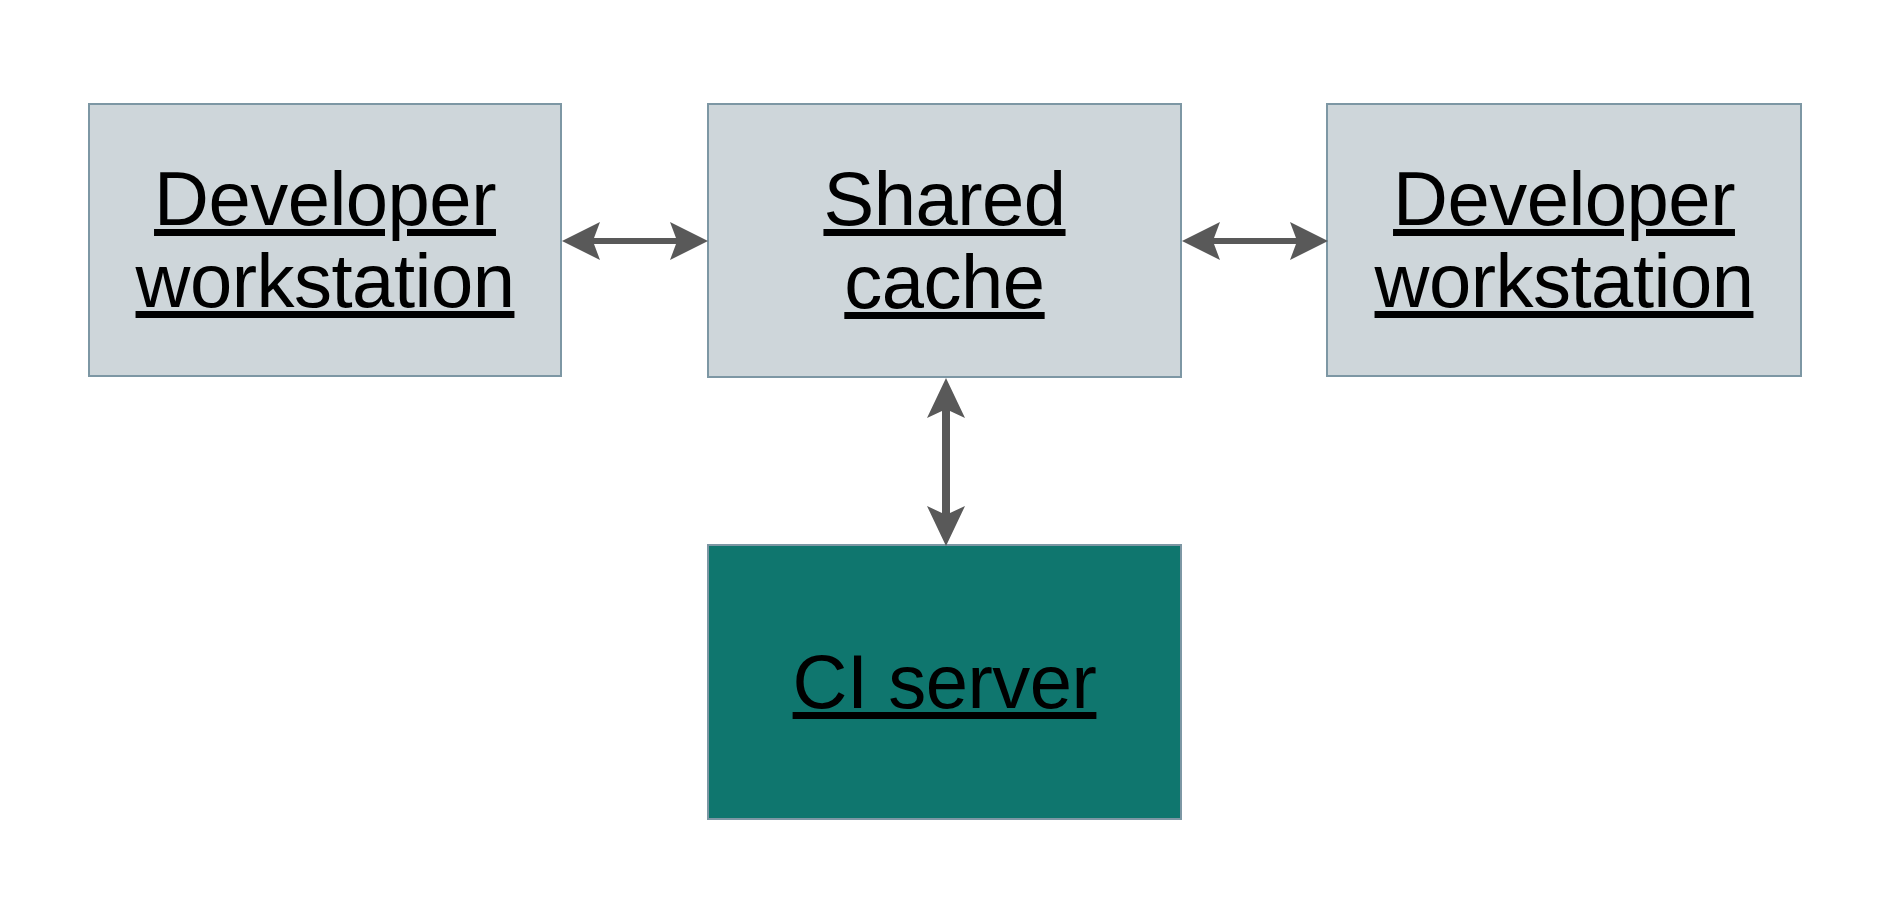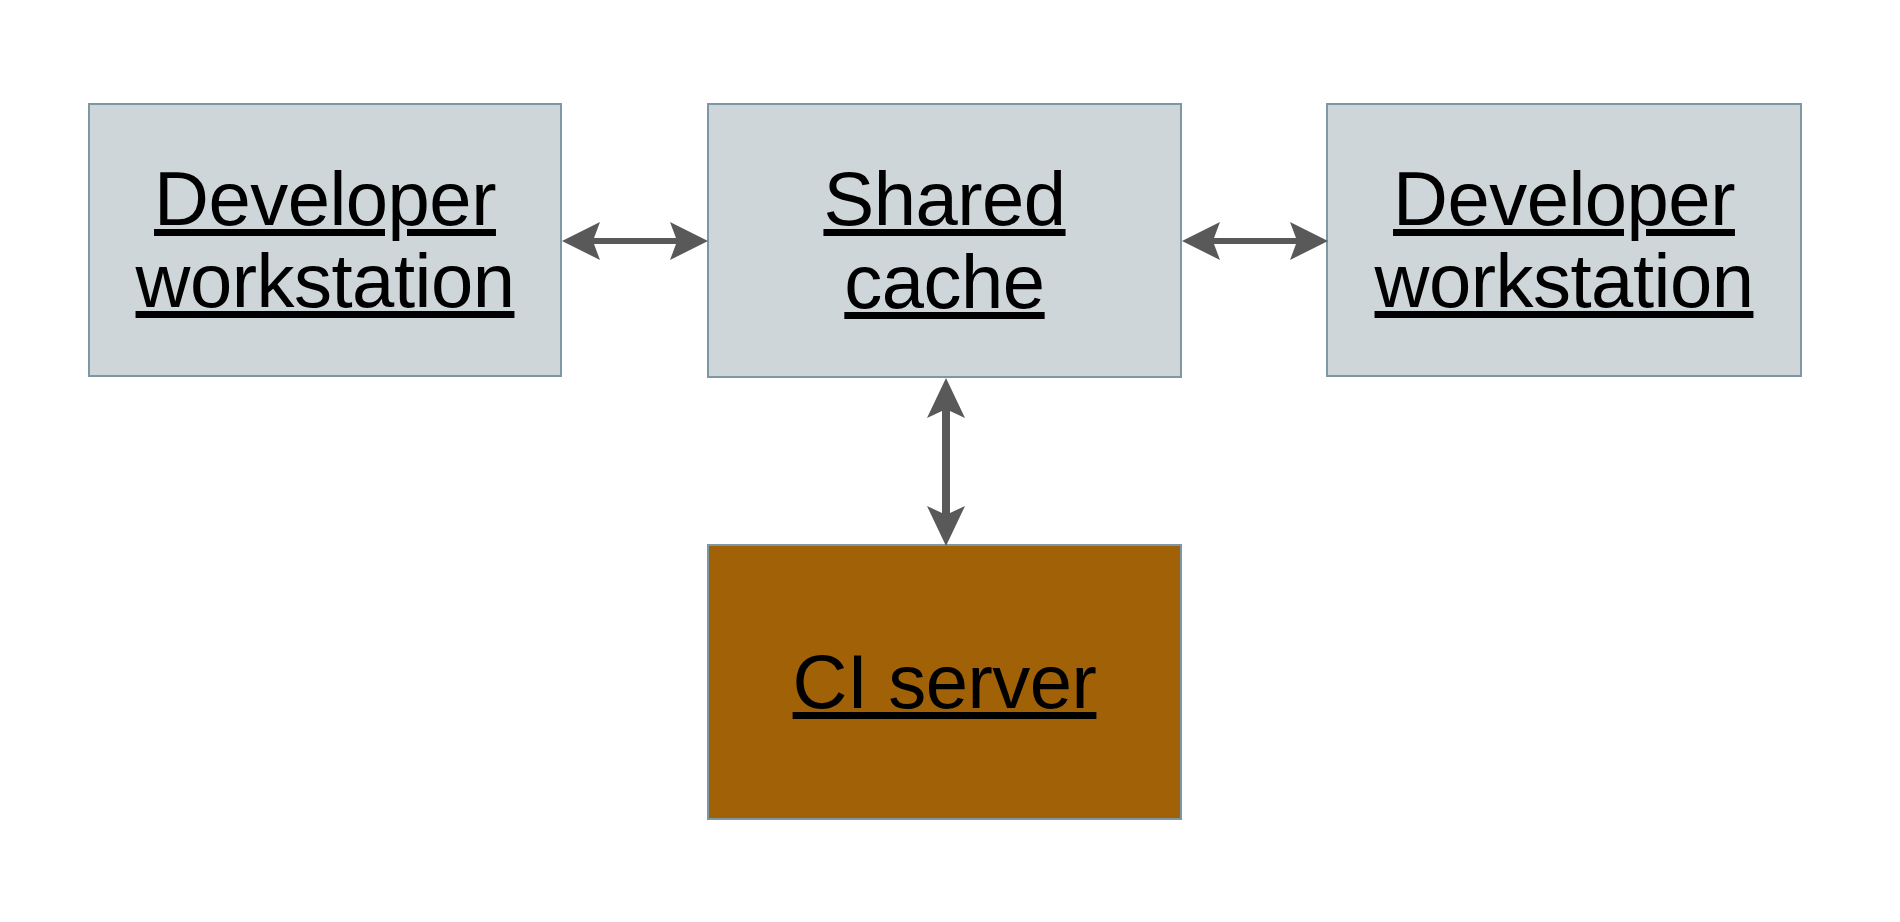--- a/index.html
+++ b/index.html
@@ -64,21 +64,21 @@
   <div class="node" id="node-shared" style="left: 707px; top: 103px; width: 475px; height: 275px; background: rgb(206, 214, 218); border-color: rgb(125, 151, 164);">
     <span class="node-label" style="color: rgb(0, 0, 0);">Shared
 cache</span>
   </div>
 
   <div class="node" id="node-dev-right" style="left: 1326px; top: 103px; width: 476px; height: 274px; background: rgb(206, 214, 218); border-color: rgb(125, 151, 164);">
     <span class="node-label" style="color: rgb(0, 0, 0);">Developer
 workstation</span>
   </div>
 
-  <div class="node" id="node-ci" style="left: 707px; top: 544px; width: 475px; height: 276px; background: #a16207; border-color: rgb(125, 151, 164);">
+  <div class="node" id="node-ci" style="left: 707px; top: 544px; width: 475px; height: 276px; background: #0f766e; border-color: rgb(125, 151, 164);">
     <span class="node-label" style="color: rgb(0, 0, 0);">CI server</span>
   </div>
 
   <svg class="connector" id="conn-left" viewBox="0 0 158 82">
     <g fill="#595959" stroke="none">
       <path d="M 6 41 L 44 22 L 38 38 L 120 38 L 114 22 L 152 41 L 114 60 L 120 44 L 38 44 L 44 60 Z"></path>
     </g>
   </svg>
 
   <svg class="connector" id="conn-right" viewBox="0 0 158 82">

